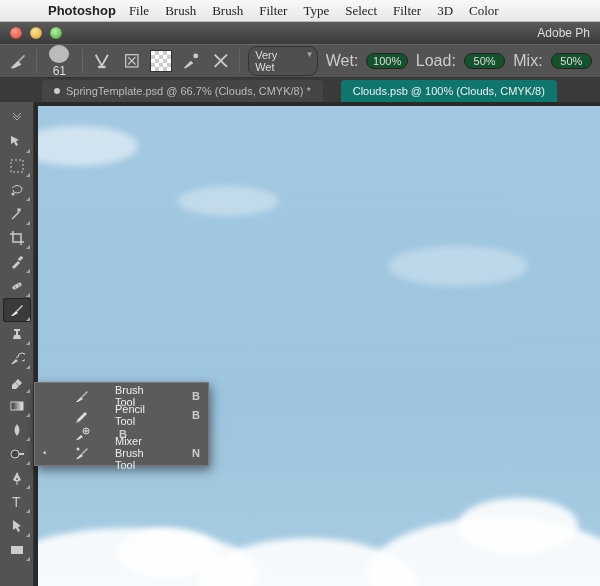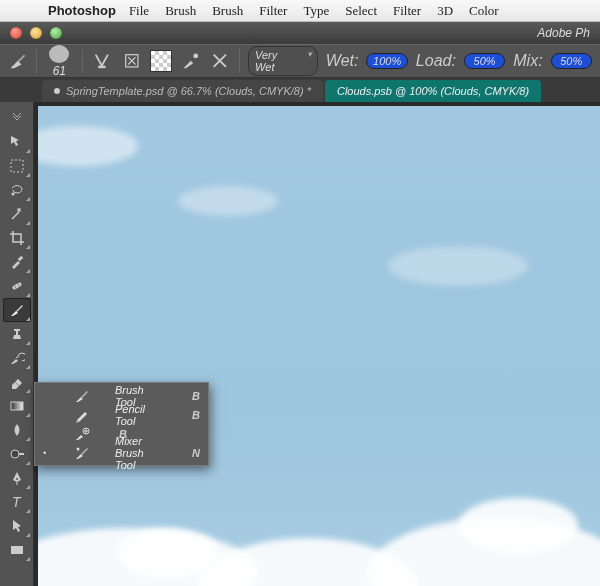--- a/index.html
+++ b/index.html
@@ -1,41 +1,41 @@
 <!DOCTYPE html>
 <html><head>
 <meta charset="utf-8">
 <style>
 * { margin: 0; padding: 0; box-sizing: border-box; font-family: "Lucida Grande", "Helvetica Neue", Arial, sans-serif; }
 body { width: 600px; height: 586px; overflow: hidden; background: #000; }
 .mac-menubar { height: 22px; background: linear-gradient(#f8f8f8,#e8e8e8); display: flex; align-items: center; padding: 0 10px; font-size: 13px; color: #222; gap: 0; border-bottom: 1px solid #bbb; }
 .mac-menubar .apple { font-size: 15px; margin-right: 14px; }
 .mac-menubar .app-name { font-weight: bold; margin-right: 13px; padding-left: 24px; }
 .mac-menubar .menu-item { margin-right: 16px; cursor: default; font-family: Liberation Serif, serif; }
-.window { position: absolute; top: 22px; left: 0; width: 600px; height: 396px; background: #535353; font-style: italic; }
+.window { position: absolute; top: 22px; left: 0; width: 600px; height: 396px; background: #535353; }
 .titlebar { height: 22px; background: linear-gradient(#5a5a5a,#3b3b3b); display: flex; align-items: center; padding-left: 10px; }
 .traffic { display: flex; gap: 8px; margin-right: 12px; }
 .traffic span { width: 12px; height: 12px; border-radius: 50%; box-shadow: inset 0 0 1px rgba(0,0,0,0.5); }
 .tf-red { background: radial-gradient(circle at 40% 35%, #ff9a8f, #d64532); }
 .tf-yellow { background: radial-gradient(circle at 40% 35%, #ffe39a, #d6a132); }
 .tf-green { background: radial-gradient(circle at 40% 35%, #aef1a5, #4fa83e); }
 .win-title { color: #ddd; font-size: 12px; position: absolute; right: 10px; }
 .options-bar { height: 34px; background: #535353; border-top: 1px solid #666; border-bottom: 1px solid #333; display: flex; align-items: center; padding: 0 8px; gap: 8px; color: #ddd; font-size: 11px; }
 .brush-thumb { width: 20px; height: 20px; color:#ddd; display:flex; align-items:center; justify-content:center; }
 .brush-size { display: flex; flex-direction: column; align-items: center; width: 30px; }
 .brush-dot { width: 20px; height: 18px; background: #bbb; border-radius: 50%; margin-bottom: 1px; }
 .brush-num { font-size: 12px; }
 .opt-divider { width: 1px; height: 24px; background: #444; border-right:1px solid #666; }
 .opt-icon { width: 22px; height: 22px; display:flex; align-items:center; justify-content:center; color:#ddd; background:#535353; border:1px solid transparent; border-radius:3px; }
 .checker { width: 22px; height: 22px; background-image: linear-gradient(45deg,#ccc 25%,transparent 25%,transparent 75%,#ccc 75%),linear-gradient(45deg,#ccc 25%,transparent 25%,transparent 75%,#ccc 75%); background-size: 8px 8px; background-position:0 0,4px 4px; background-color:#fff; border:1px solid #333; }
 .preset-dd { background:#4f4f4f; color:#ddd; border:1px solid #333; font-size:11px; padding:2px 18px 2px 6px; border-radius:9px; position:relative; }
 .preset-dd::after { content:"▾"; position:absolute; right:5px; top:2px; font-size:9px; color:#aaa; }
 .opt-label { color:#ccc; font-size:16px; }
-.opt-field { background:#1d4ed8; color:#ddd; border:1px solid #222; font-size:11px; padding:1px 4px; width:42px; text-align:center; border-radius:8px; }
-.tabs-bar { height: 24px; background: #3a3a3a; display:flex; align-items:flex-end; padding-left: 42px; }
+.opt-field { background:#14532d; color:#ddd; border:1px solid #222; font-size:11px; padding:1px 4px; width:42px; text-align:center; border-radius:8px; }
+.tabs-bar { height: 24px; background: #3a3a3a; display:flex; align-items:flex-end; padding-left: 42px; gap: 16px; }
 .tab { height: 22px; display:flex; align-items:center; padding:0 12px; font-size:11px; color:#ddd; border-radius:4px 4px 0 0; margin-right:2px; position:relative; cursor:default; }
 .tab-inactive { background:#454545; color:#bbb; }
 .tab-active { background:#0f766e; color:#eee; }
 .tab-status { width:6px; height:6px; border-radius:50%; background:#ccc; margin-right:6px; }
 .toolbar { position:absolute; left:0; top:80px; width:34px; height:506px; background:#535353; border-right:1px solid #333; display:flex; flex-direction:column; align-items:center; padding-top:4px; gap:0; }
 .tool { width:28px; height:24px; display:flex; align-items:center; justify-content:center; color:#ccc; position:relative; border-radius:3px; cursor:default; }
 .tool.selected { background:#3a3a3a; box-shadow:inset 0 0 0 1px #222; color:#fff; }
 .tool svg { width:16px; height:16px; }
 .tool .fly { position:absolute; right:1px; bottom:1px; width:0; height:0; border-left:4px solid transparent; border-bottom:4px solid #aaa; }
 .canvas-area { position:absolute; left:34px; top:80px; width:566px; height:506px; background:#2a2a2a; }

